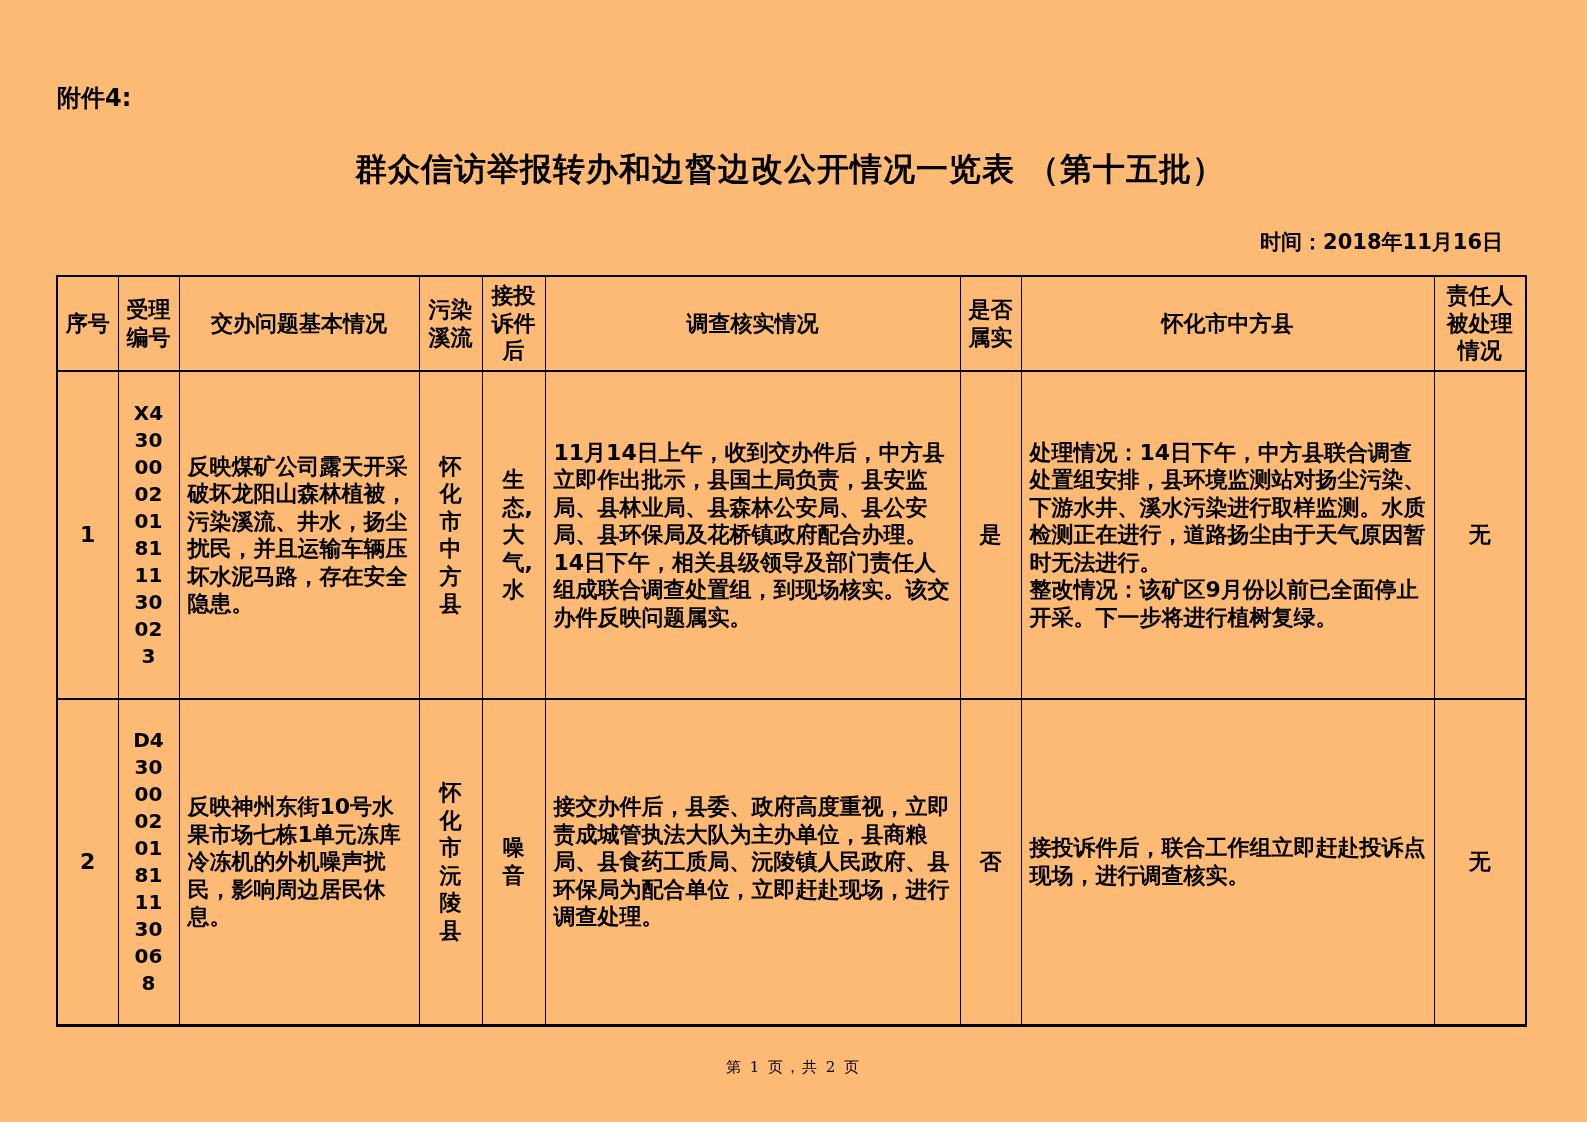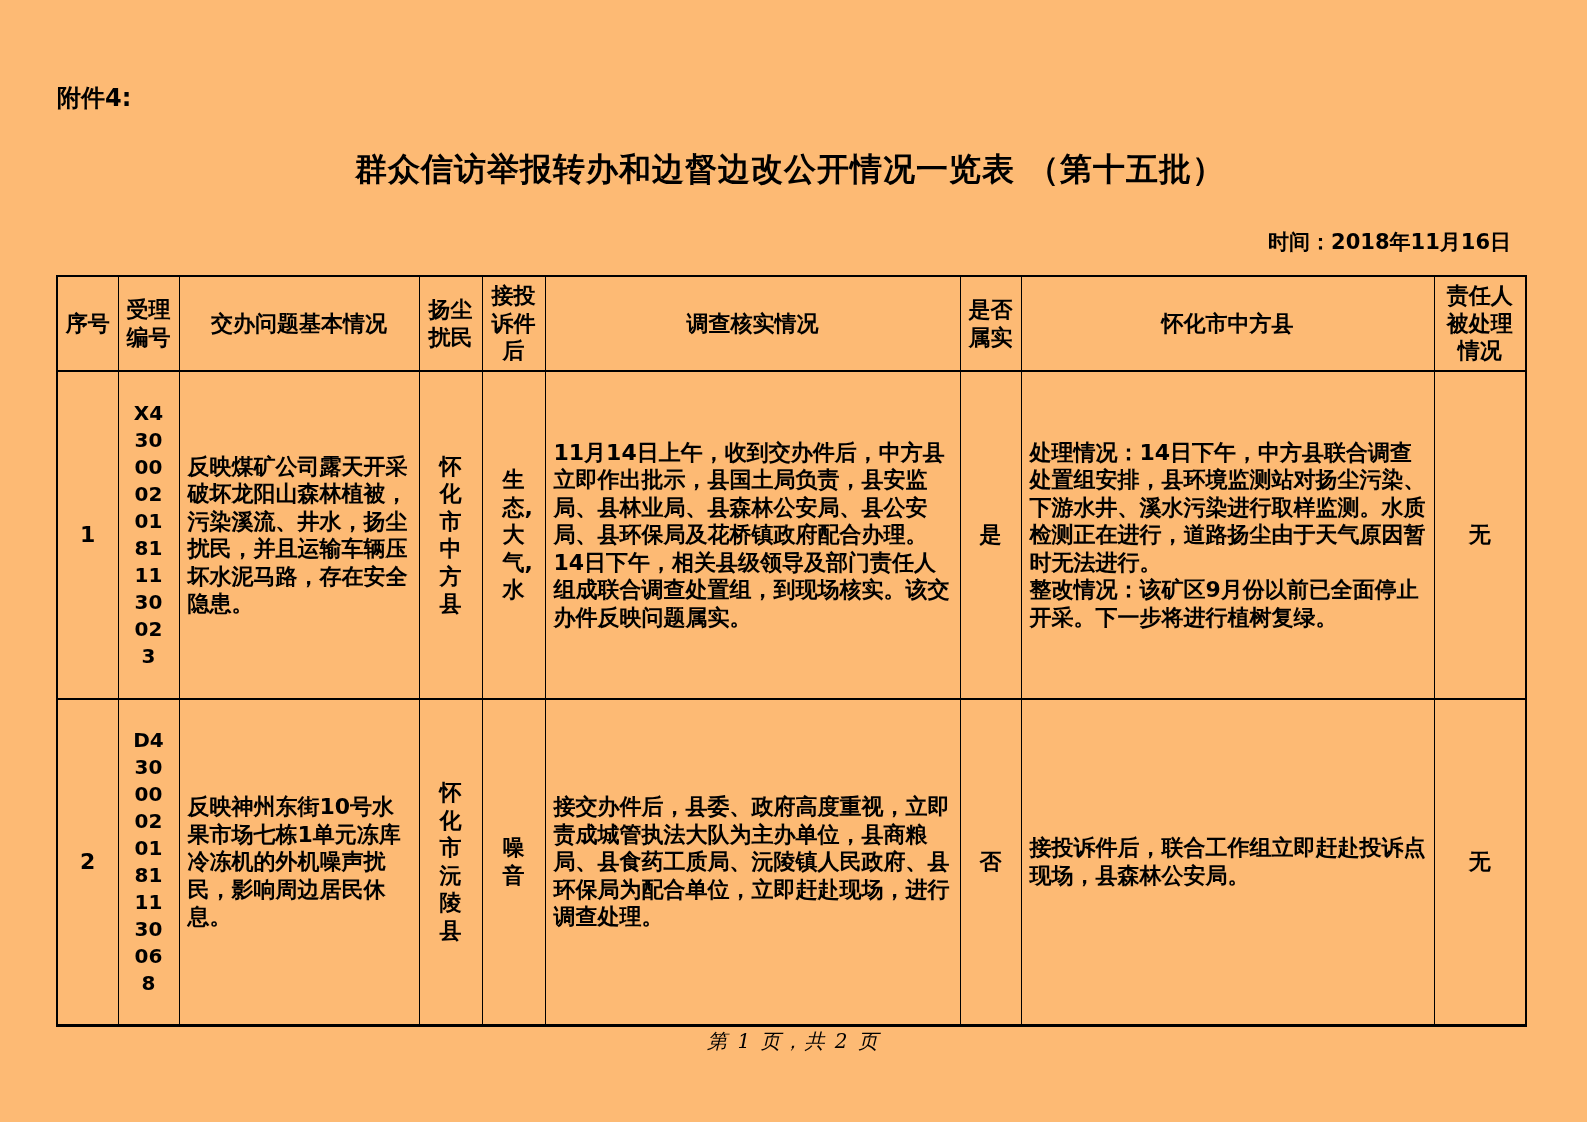--- a/index.html
+++ b/index.html
@@ -28,21 +28,21 @@
     width: 1580px;
     text-align: center;
     font-size: 32px;
     font-weight: bold;
     letter-spacing: 1px;
     white-space: nowrap;
   }
   .doc-date {
     position: absolute;
     top: 228px;
-    right: 76px;
+    right: 84px;
     font-size: 21px;
     font-weight: bold;
     white-space: nowrap;
   }
   table.main {
     position: absolute;
     left: 56px;
     top: 275px;
     width: 1470px;
     border-collapse: collapse;
@@ -79,28 +79,27 @@
   td.region-cell, td.ptype-cell {
     text-align: center;
     word-break: break-all;
     padding: 2px 20px;
   }
   td.handling-cell p { margin: 0; }
   .seg-label { font-weight: 900; }
   .page-footer {
     position: absolute;
     left: 0;
-    top: 1028px;
+    top: 1058px;
     width: 1587px;
     text-align: center;
-    font-size: 20px;
+    font-size: 15px;
     font-weight: normal;
     font-family: "DejaVu Serif", "Liberation Serif", serif;
     letter-spacing: 2px;
-    font-style: italic;
   }
 </style>
 </head>
 <body>
 
 <div class="page">
 
   <div class="attachment-label">附件4:</div>
 
   <div class="doc-title">群众信访举报转办和边督边改公开情况一览表 （第十五批）</div>
@@ -117,21 +116,21 @@
       <col style="width:415px">
       <col style="width:61px">
       <col style="width:413px">
       <col style="width:92px">
     </colgroup>
     <thead>
       <tr>
         <th>序号</th>
         <th>受理编号</th>
         <th>交办问题基本情况</th>
-        <th>扬尘扰民</th>
+        <th>污染溪流</th>
         <th>接投诉件后</th>
         <th>调查核实情况</th>
         <th>是否属实</th>
         <th>怀化市中方县</th>
         <th>责任人被处理情况</th>
       </tr>
     </thead>
     <tbody>
       <tr class="row-1">
         <td class="c-center">1</td>
@@ -149,21 +148,21 @@
       </tr>
       <tr class="row-2">
         <td class="c-center">2</td>
         <td class="case-id">D430000201811130068</td>
         <td class="c-text">反映神州东街10号水果市场七栋1单元冻库冷冻机的外机噪声扰民，影响周边居民休息。</td>
         <td class="region-cell">怀化市沅陵县</td>
         <td class="ptype-cell">噪音</td>
         <td class="c-text">接交办件后，县委、政府高度重视，立即责成城管执法大队为主办单位，县商粮局、县食药工质局、沅陵镇人民政府、县环保局为配合单位，立即赶赴现场，进行调查处理。</td>
         <td class="c-center">否</td>
         <td class="c-text handling-cell">
-          <p><span>接投诉件后，联合工作组立即赶赴投诉点现场，县森林公安局。</span></p>
+          <p><span>接投诉件后，联合工作组立即赶赴投诉点现场，进行调查核实。</span></p>
         </td>
         <td class="c-center">无</td>
       </tr>
     </tbody>
   </table>
 
   <div class="page-footer">第 1 页，共 2 页</div>
 
 </div>
 

